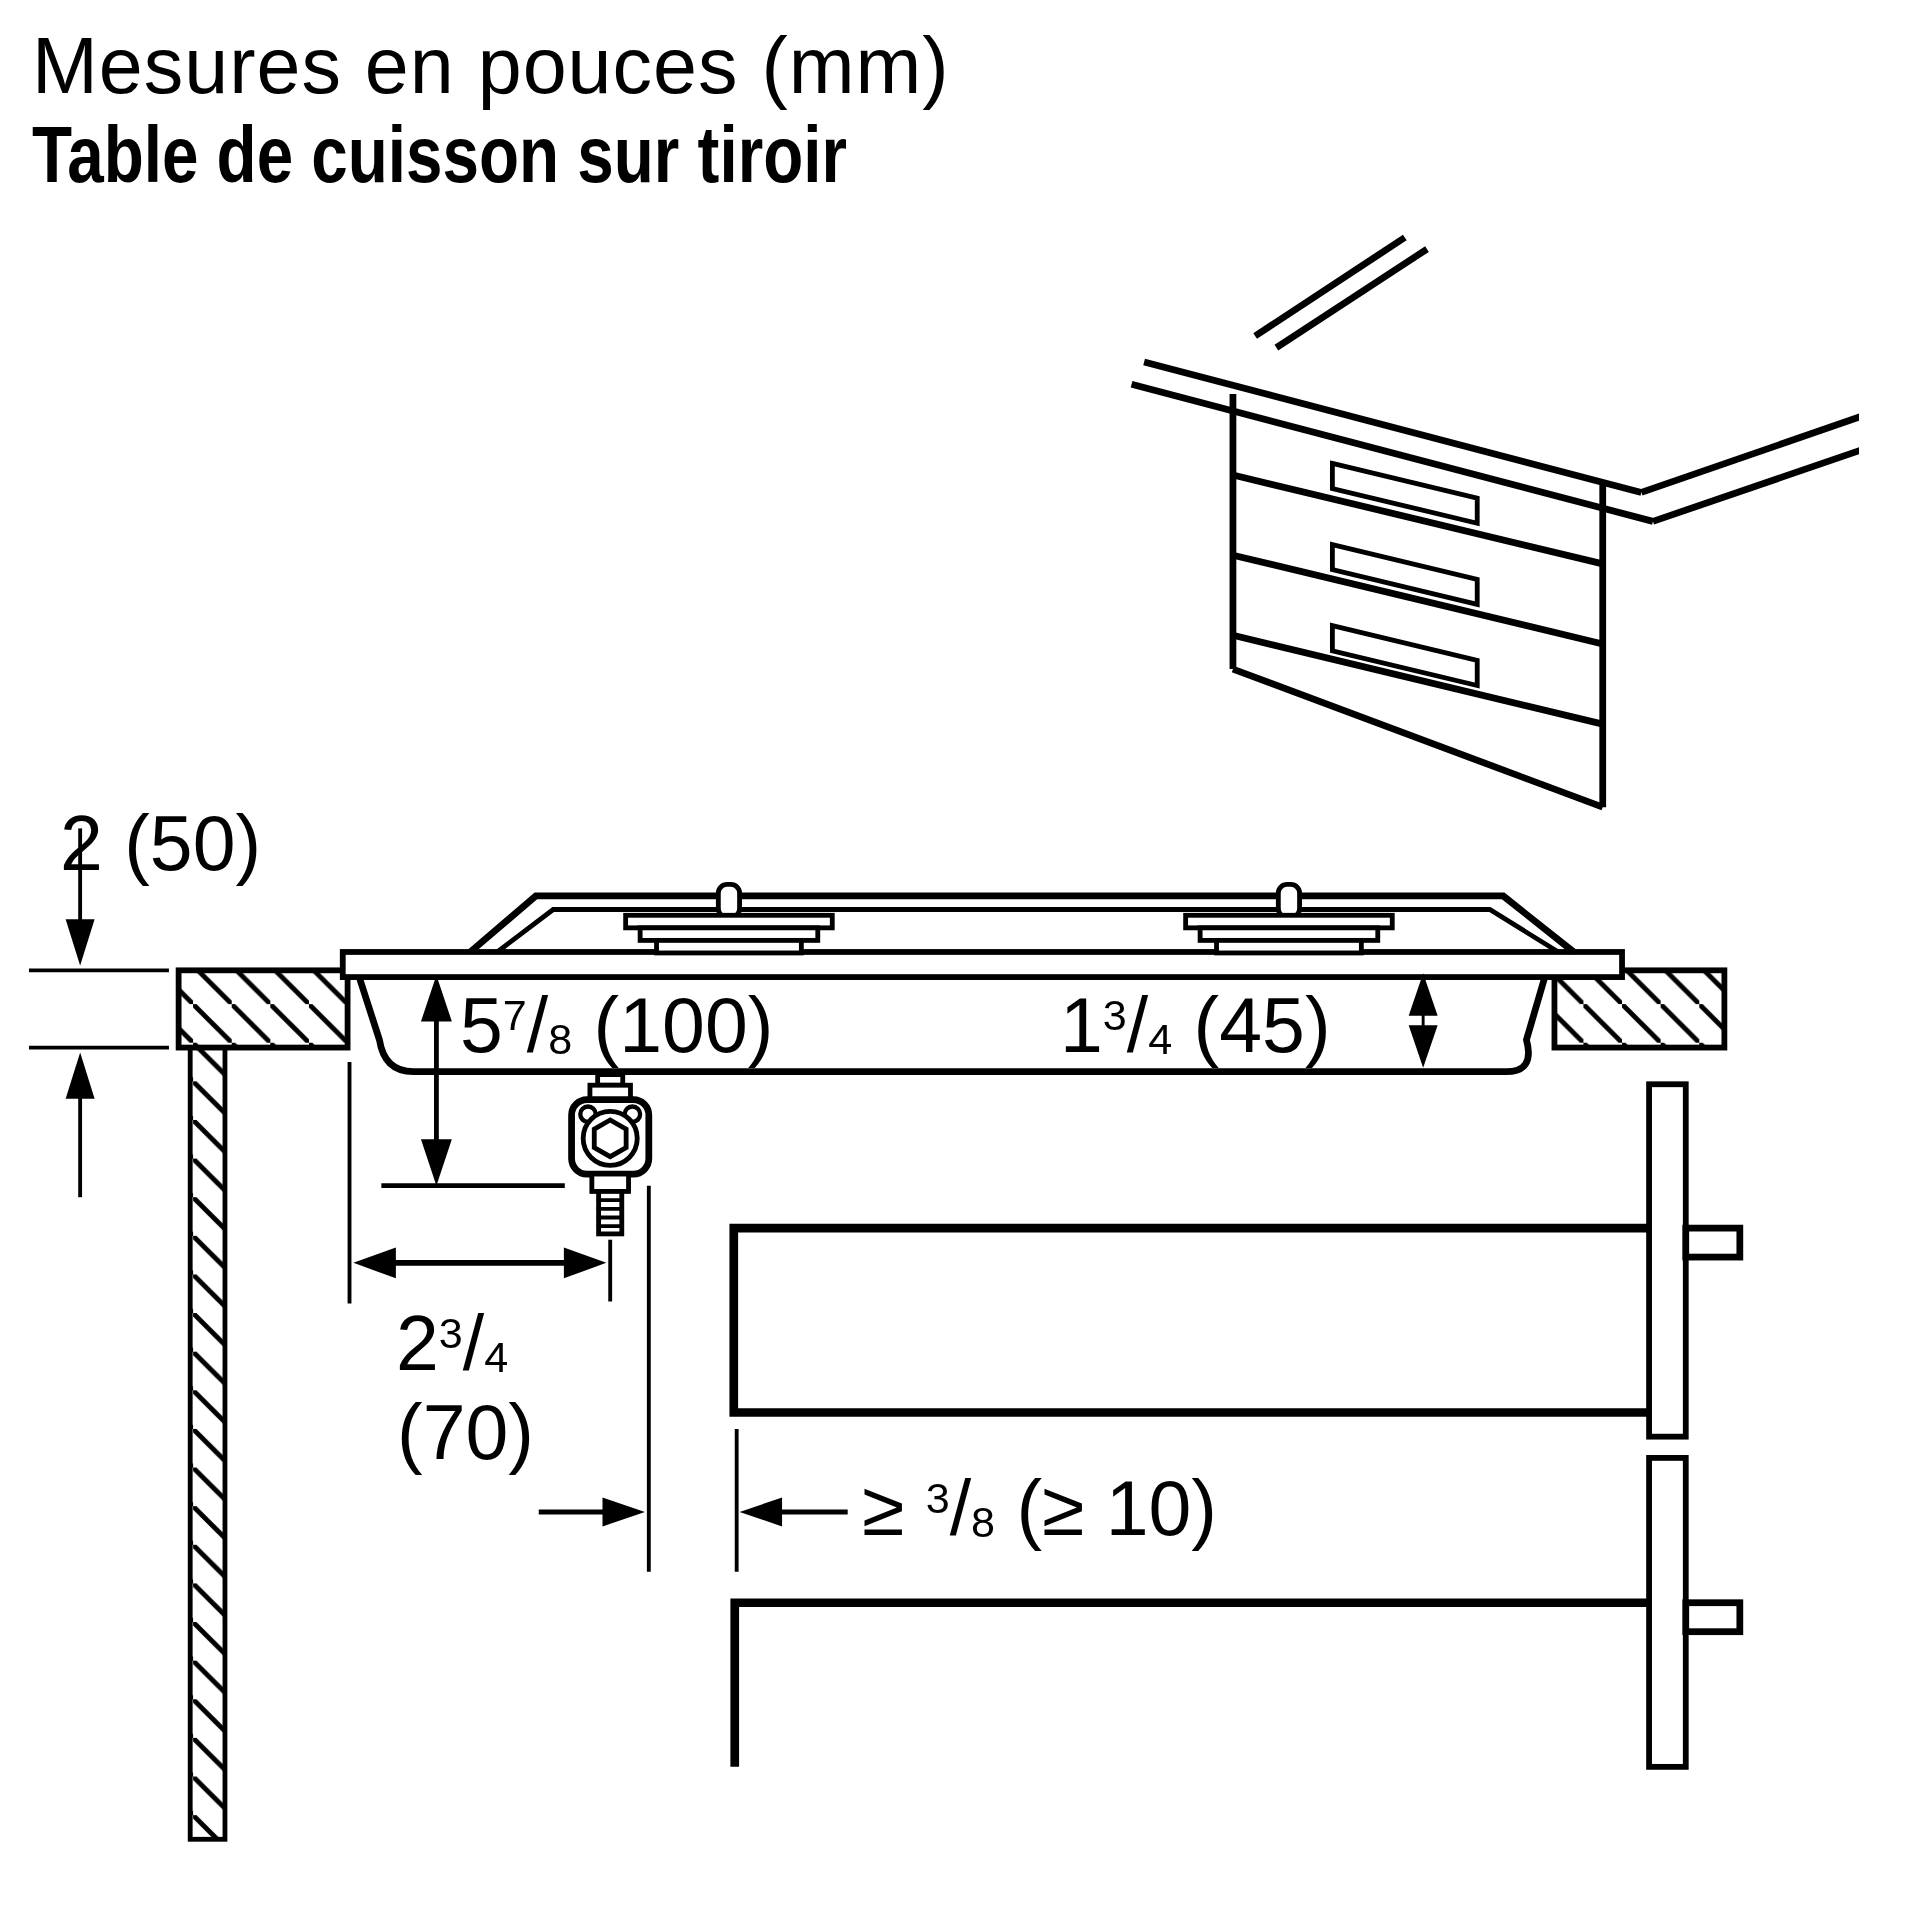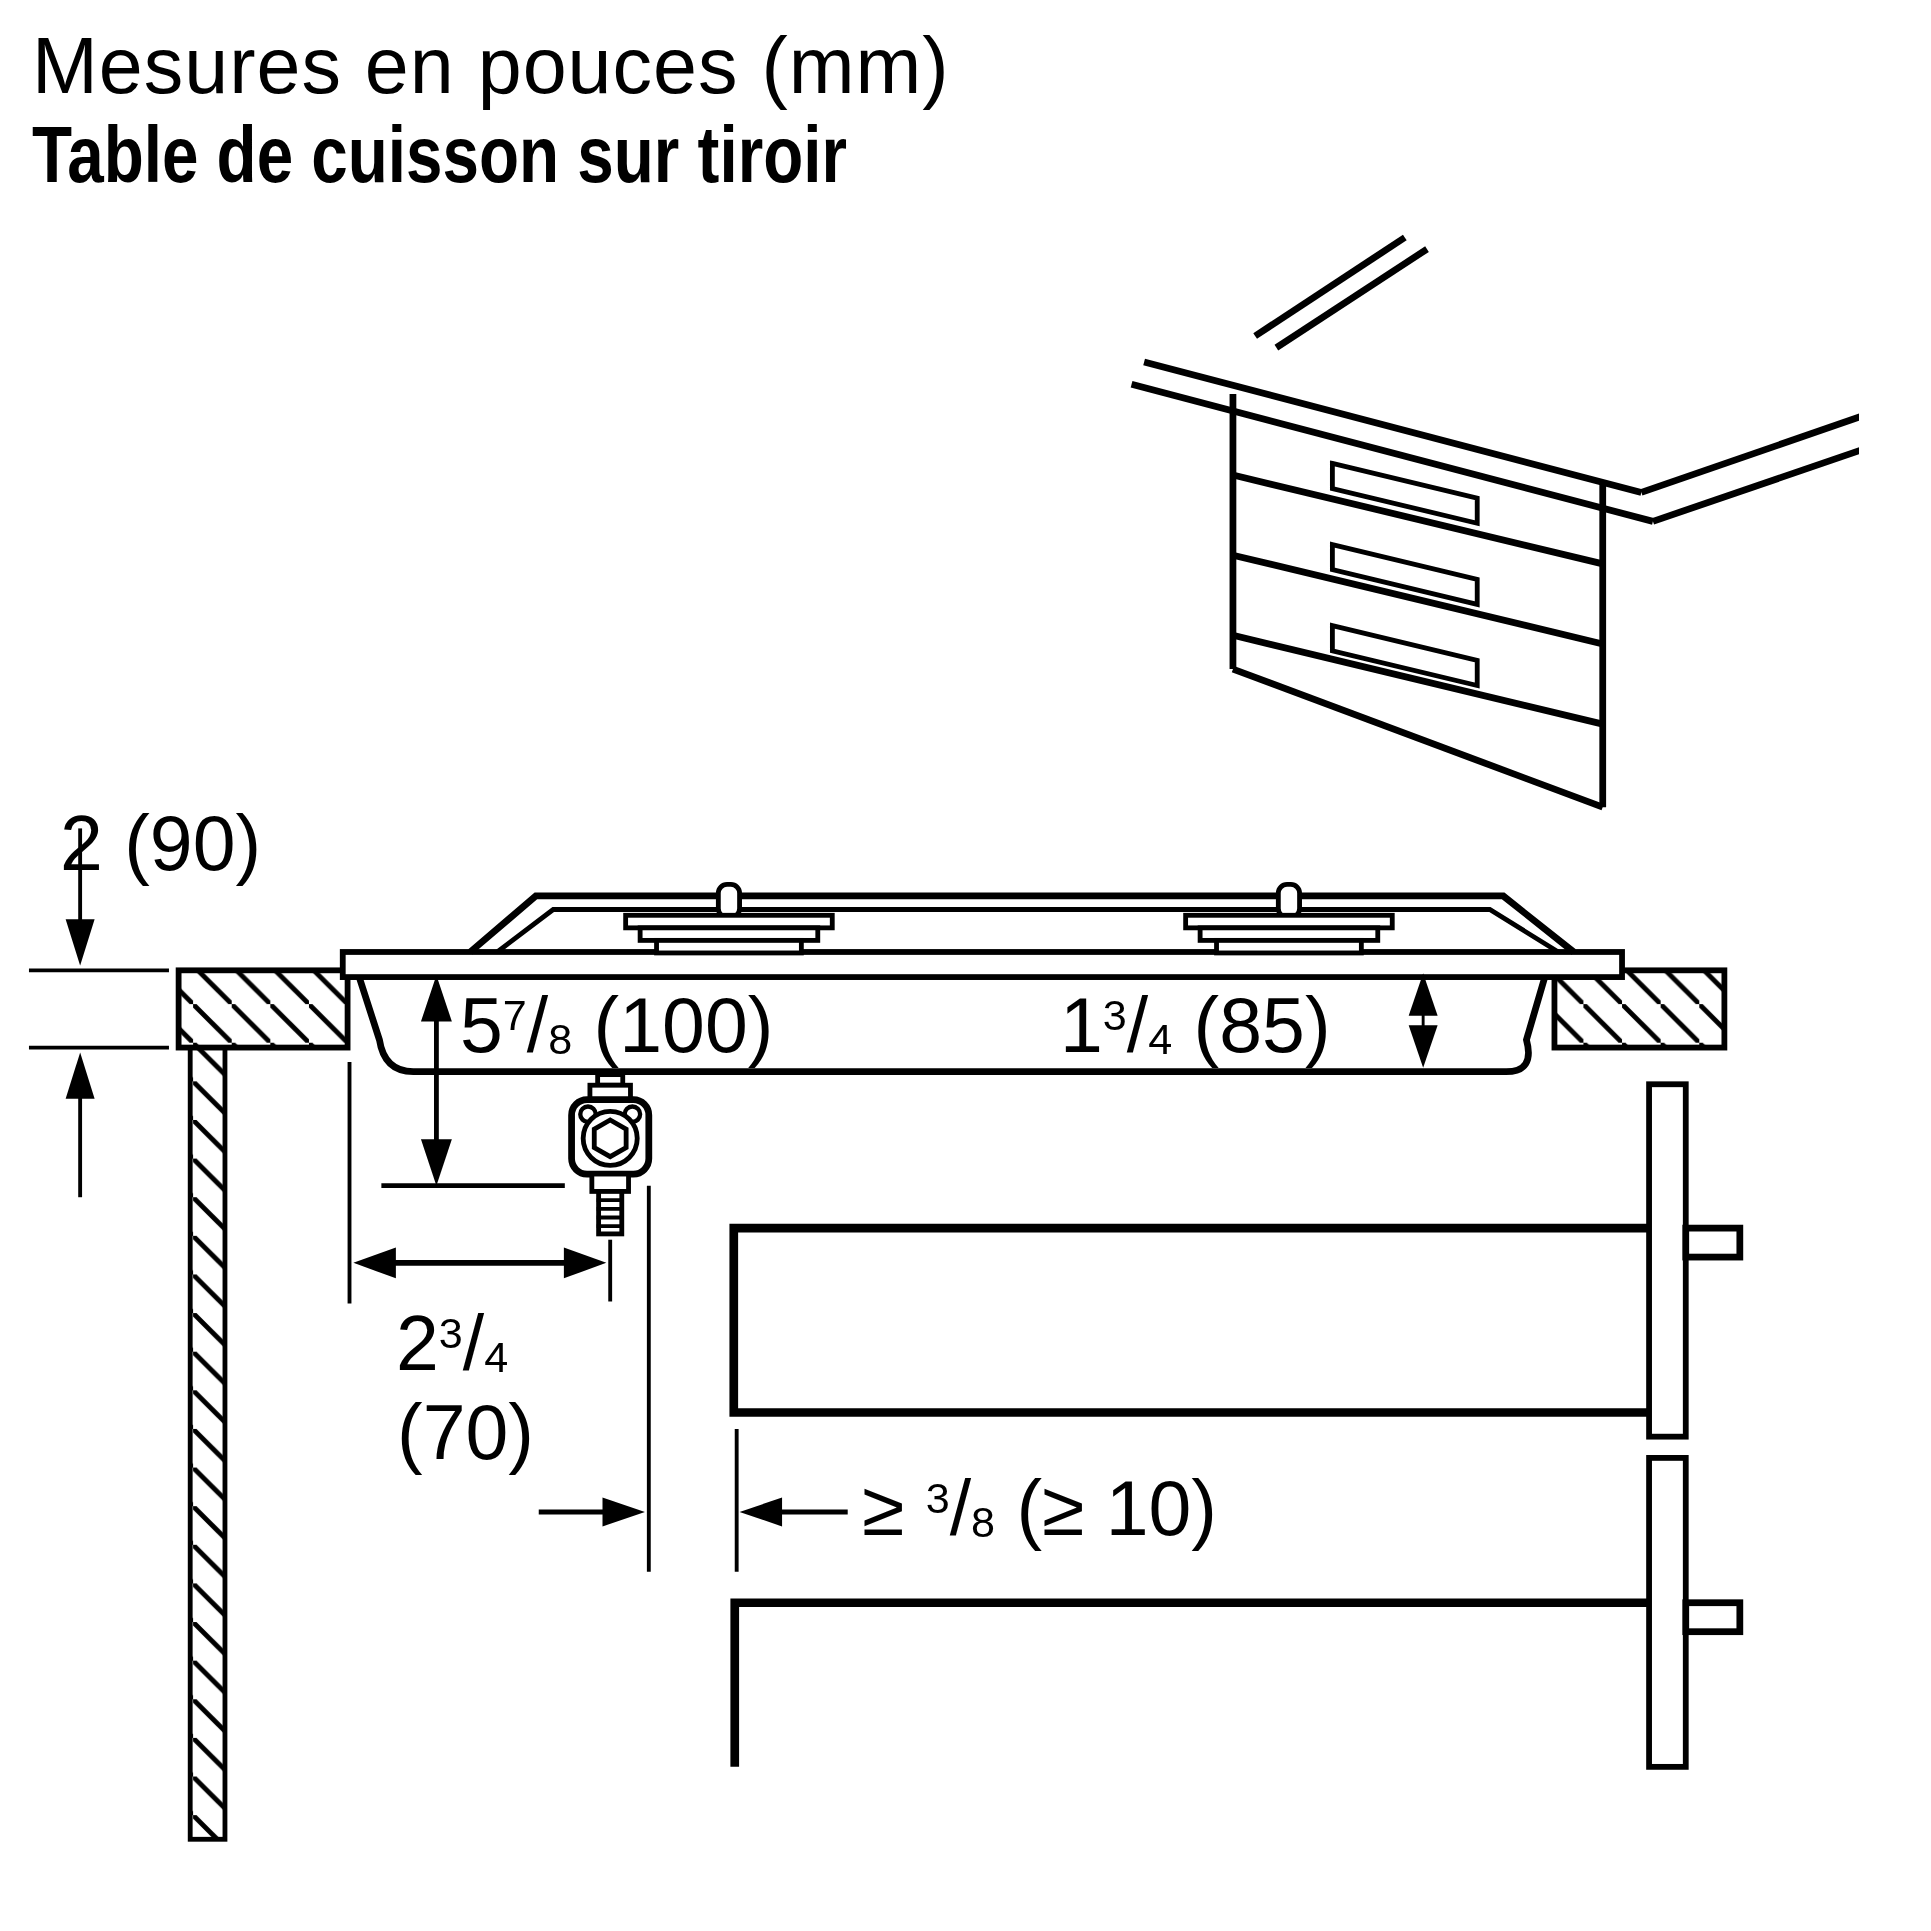--- a/index.html
+++ b/index.html
@@ -158,21 +158,21 @@
       <rect x="1708" y="1510" width="38" height="320" fill="#fff" stroke-width="6"></rect>
       <rect x="1746" y="1660" width="56" height="30" fill="#fff" stroke-width="7"></rect>
     </g>
 
   </g>
 </svg>
 
   <div class="title1">Mesures en pouces (mm)</div>
   <div class="title2">Table de cuisson sur tiroir</div>
 
-  <div class="lbl d50"><span>2 (90)</span></div>
+  <div class="lbl d50"><span>2 (50)</span></div>
   <div class="lbl d150"><span>5</span><span class="sup">7</span><span>/</span><span class="sub">8</span><span> (100)</span></div>
-  <div class="lbl d45"><span>1</span><span class="sup">3</span><span>/</span><span class="sub">4</span><span> (85)</span></div>
+  <div class="lbl d45"><span>1</span><span class="sup">3</span><span>/</span><span class="sub">4</span><span> (45)</span></div>
   <div class="lbl d70a"><span>2</span><span class="sup">3</span><span>/</span><span class="sub">4</span></div>
   <div class="lbl d70b"><span>(70)</span></div>
   <div class="lbl d38"><span>≥ </span><span class="sup">3</span><span>/</span><span class="sub">8</span><span> (≥ 10)</span></div>
 
 </div>
 
 
 </body></html>

